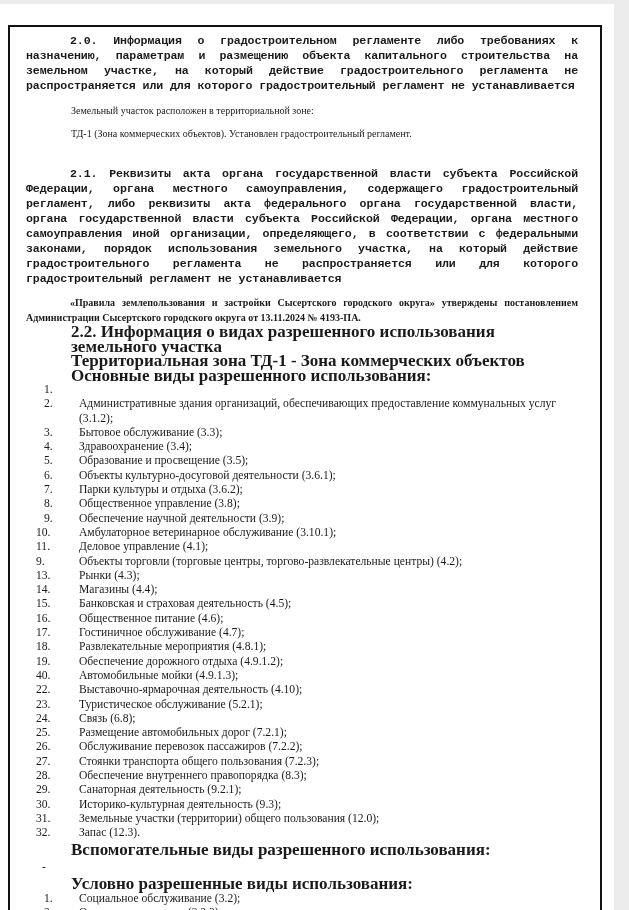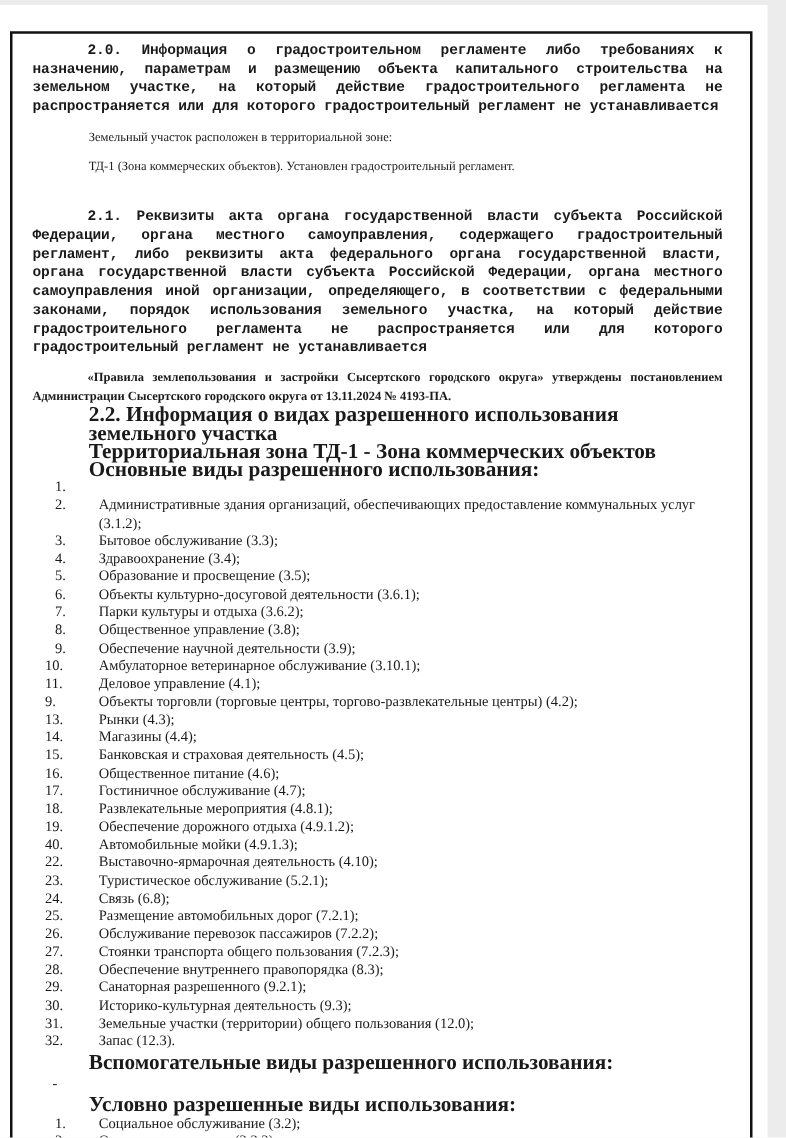--- a/index.html
+++ b/index.html
@@ -173,21 +173,21 @@
         <li>
           <span class="num two">27.</span>
           <span>Стоянки транспорта общего пользования (7.2.3);</span>
         </li>
         <li>
           <span class="num two">28.</span>
           <span>Обеспечение внутреннего правопорядка (8.3);</span>
         </li>
         <li>
           <span class="num two">29.</span>
-          <span>Санаторная разрешенного (9.2.1);</span>
+          <span>Санаторная деятельность (9.2.1);</span>
         </li>
         <li>
           <span class="num two">30.</span>
           <span>Историко-культурная деятельность (9.3);</span>
         </li>
         <li>
           <span class="num two">31.</span>
           <span>Земельные участки (территории) общего пользования (12.0);</span>
         </li>
         <li>

